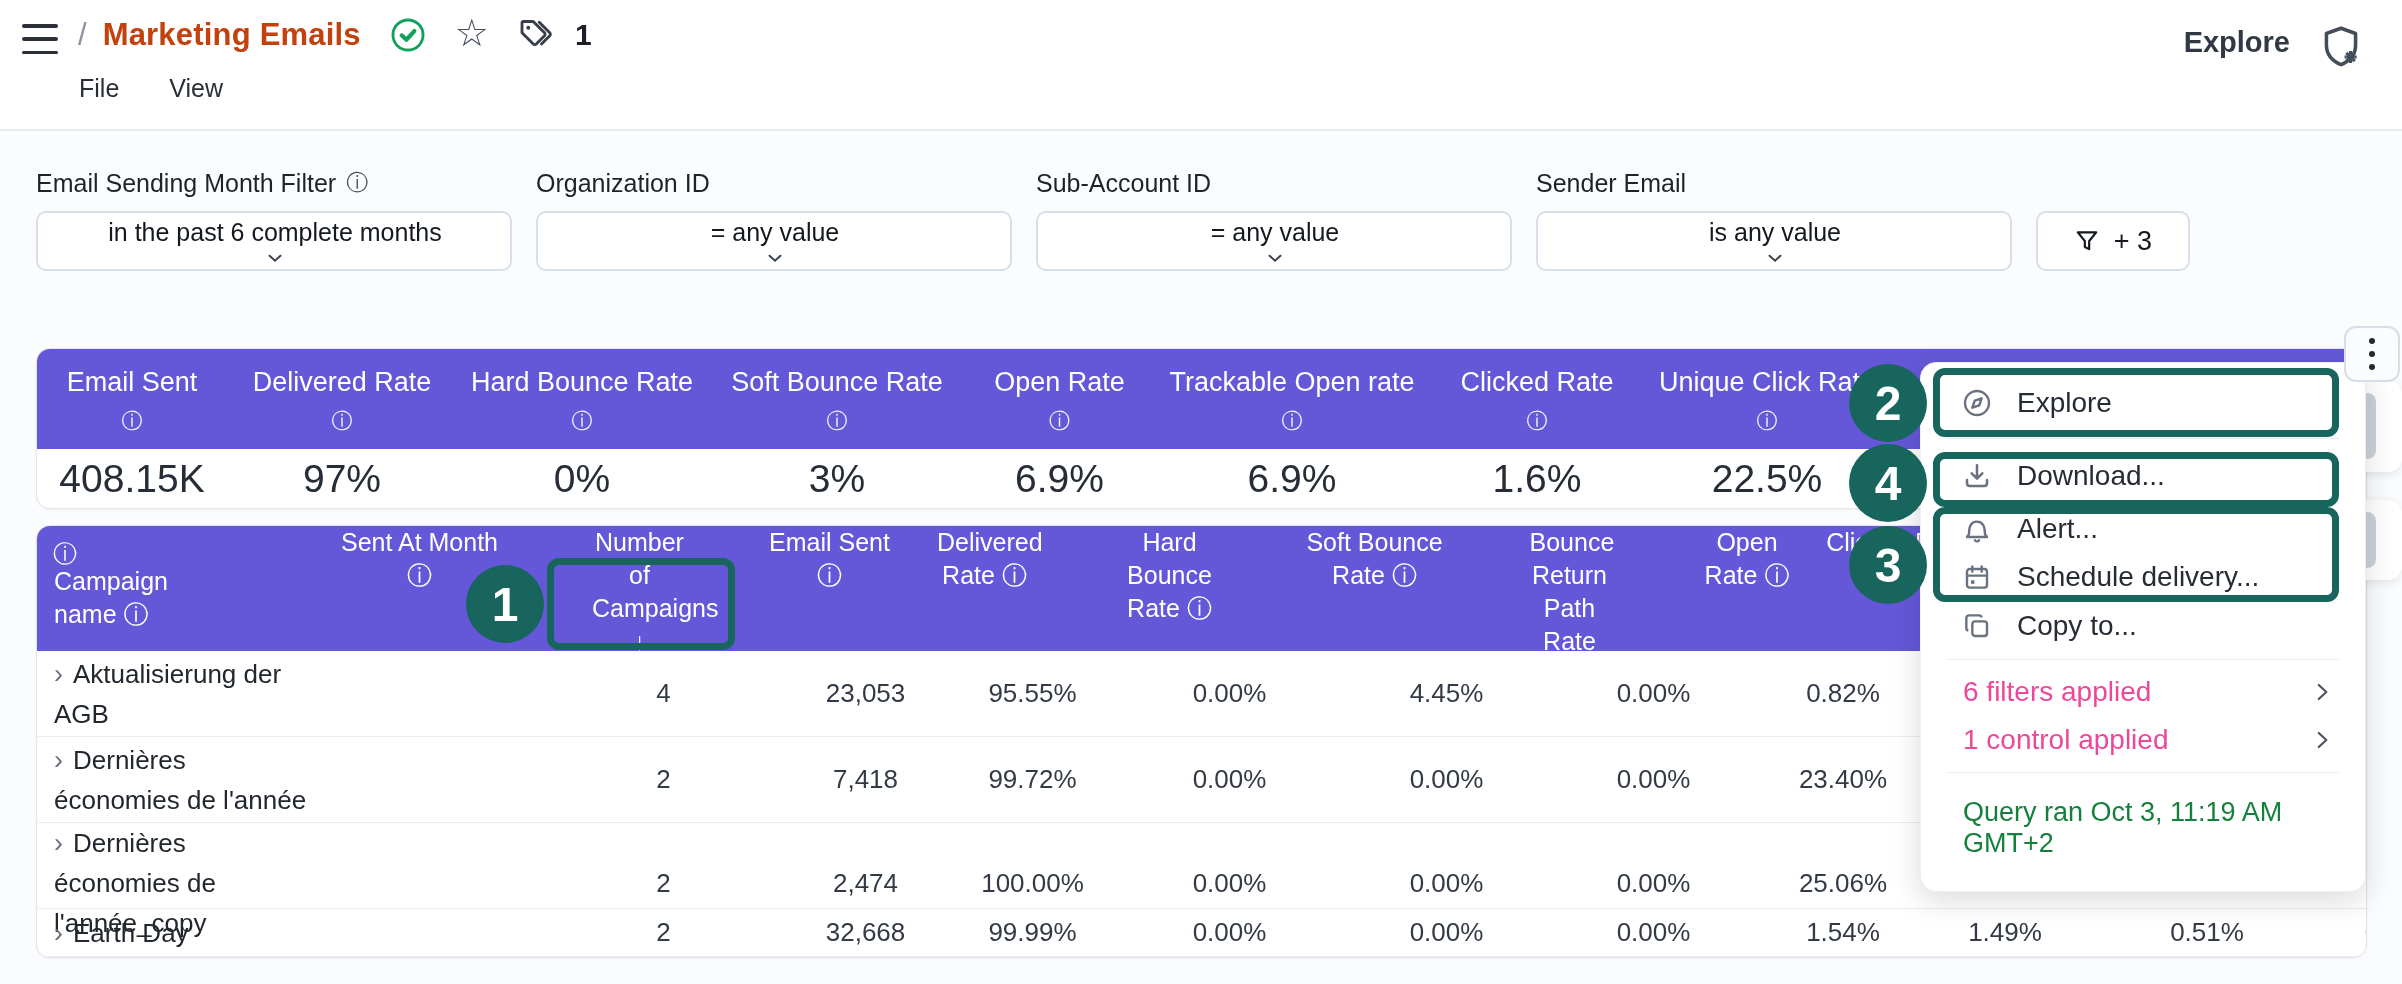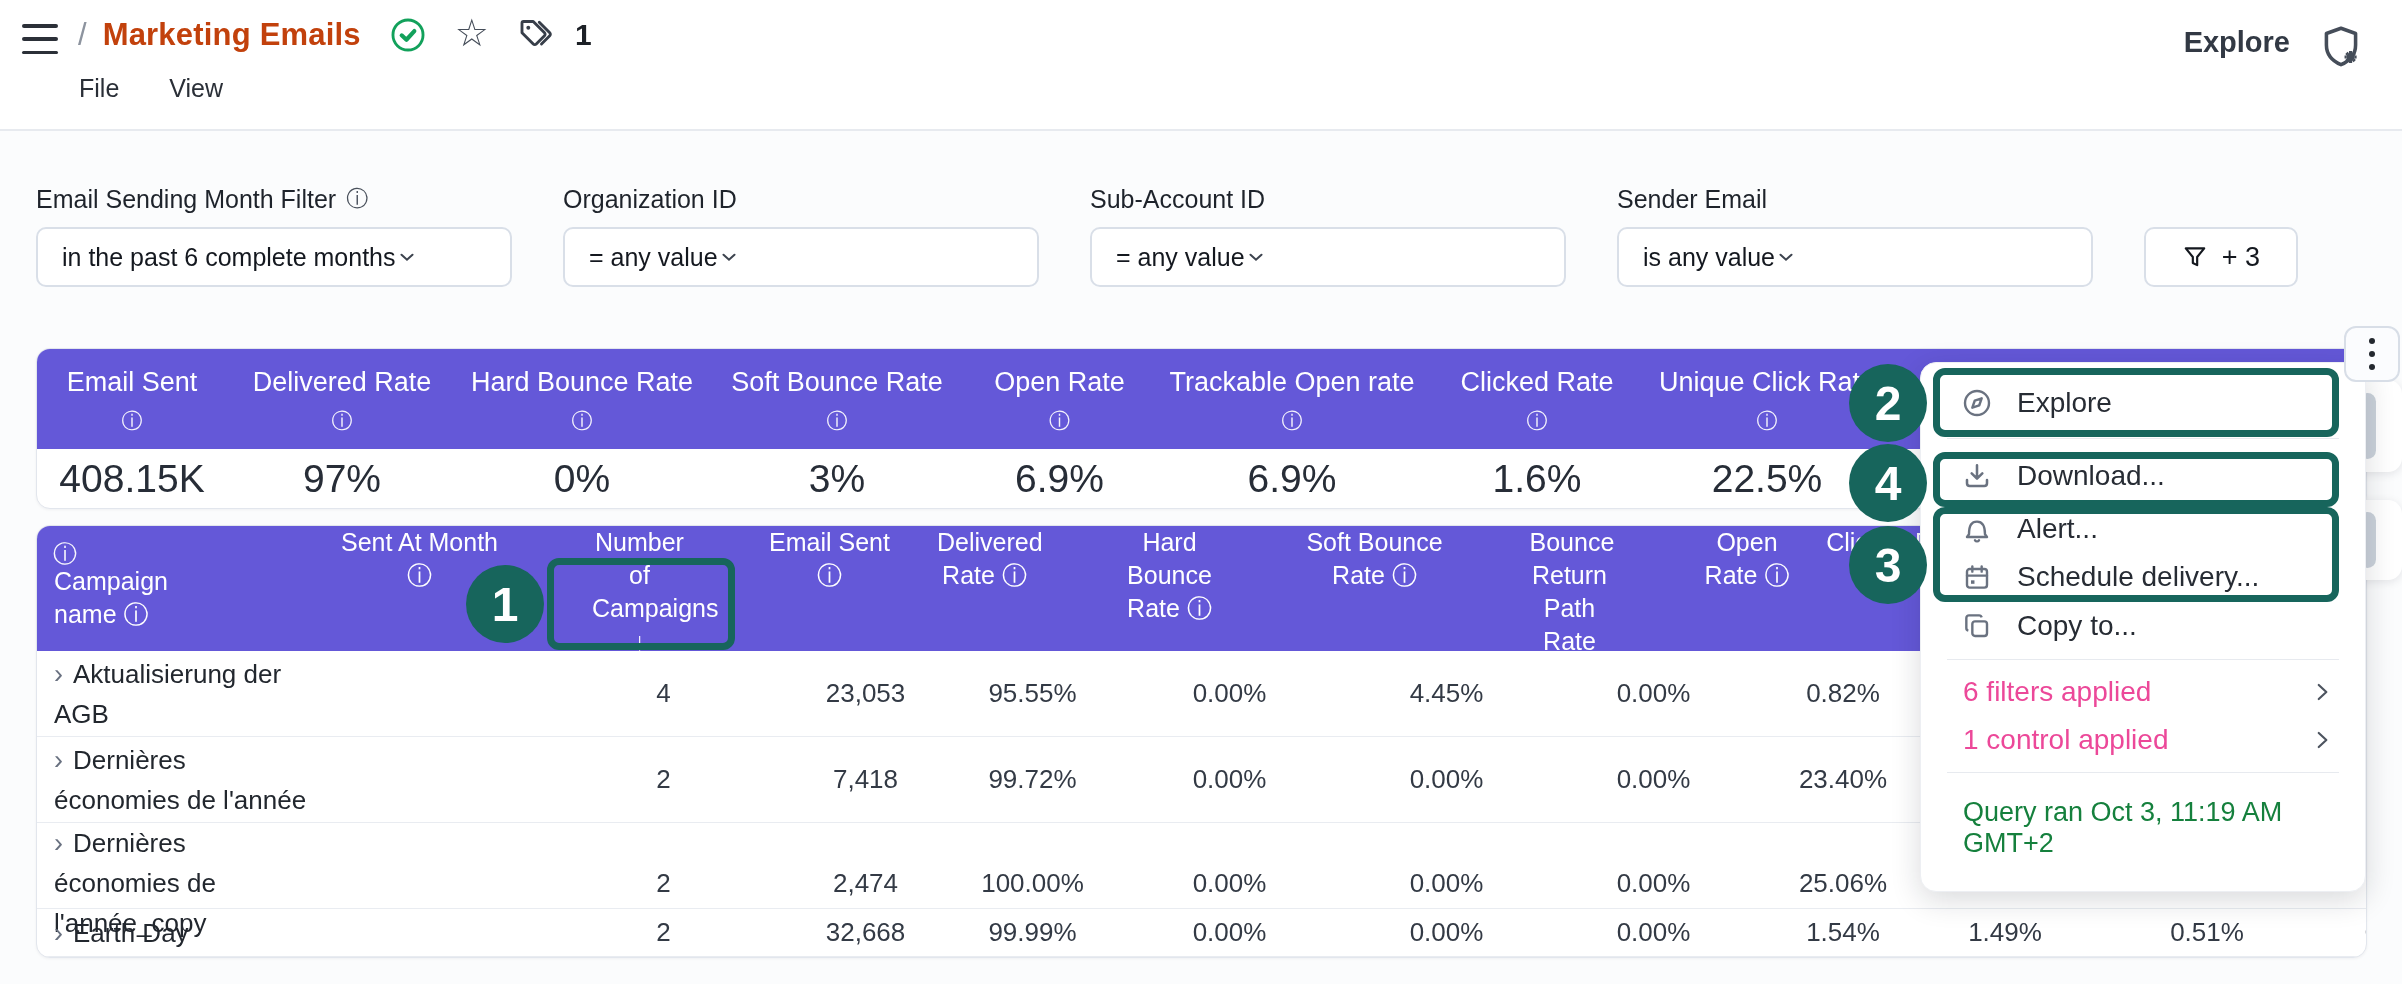--- a/index.html
+++ b/index.html
@@ -17,25 +17,25 @@
   .crumb-title { color:#c2410c; font-weight:700; letter-spacing:.2px; }
   .tb-ic { margin-left:12px; display:flex; align-items:center; }
   .star-ic { font-size:38px; color:#454d59; line-height:1; margin-top:-4px; }
   .tag-count { font-size:30px; color:#1c2026; font-weight:700; margin-left:2px; }
   .menubar { position:absolute; left:79px; top:74px; display:flex; gap:50px; font-size:25px; color:#2a2f37; }
   .menubar span { cursor:pointer; }
   .explore-top { position:absolute; right:112px; top:26px; font-size:29px; font-weight:700; color:#323944; cursor:pointer; }
   .shield-wrap { position:absolute; right:36px; top:22px; }
 
   
-  .filters { position:absolute; left:36px; top:184px; display:flex; gap:51px; align-items:flex-end; }
+  .filters { position:absolute; left:36px; top:168px; display:flex; gap:24px; align-items:flex-end; }
   .fgroup { width:476px; }
   .flabel { display:flex; align-items:center; gap:10px; font-size:25px; color:#1e232b; margin-bottom:13px; }
   .flabel .inf { color:#4a515c; font-size:22px; }
-  .fselect { height:60px; background:#fff; border:2px solid #d9dfe8; border-radius:10px; display:flex; align-items:center; justify-content:flex-start; padding:0 22px 0 24px; font-size:25px; color:#14181f; cursor:pointer; }
+  .fselect { height:60px; background:#fff; border:2px solid #d9dfe8; border-radius:10px; display:flex; align-items:center; justify-content:flex-end; padding:0 22px 0 24px; font-size:25px; color:#14181f; cursor:pointer;flex-direction:column; }
   .fmore { width:154px; height:60px; background:#fff; border:2px solid #d9dfe8; border-radius:10px; display:flex; align-items:center; justify-content:center; gap:14px; font-size:27px; color:#14181f; cursor:pointer; }
 
   
   .kpi-card { position:absolute; left:36px; top:348px; width:2331px; height:161px; background:#fff; border:1px solid #e2e6ed; border-radius:14px; overflow:hidden; box-shadow:0 1px 3px rgba(16,24,40,.05); }
   .kpi-grid { display:grid; grid-template-columns:190px 230px 250px 260px 185px 280px 210px 250px 1fr; }
   .kpi-head { height:100px; background:#6458d8; }
   .kpi-h { display:flex; flex-direction:column; align-items:center; justify-content:center; gap:9px; color:#fff; font-size:27px; text-align:center; padding-top:4px; }
   .kpi-h .inf { font-size:21px; opacity:.93; }
   .kpi-vals { height:59px; align-items:center; text-align:center; font-size:39px; color:#272d37; }
 

